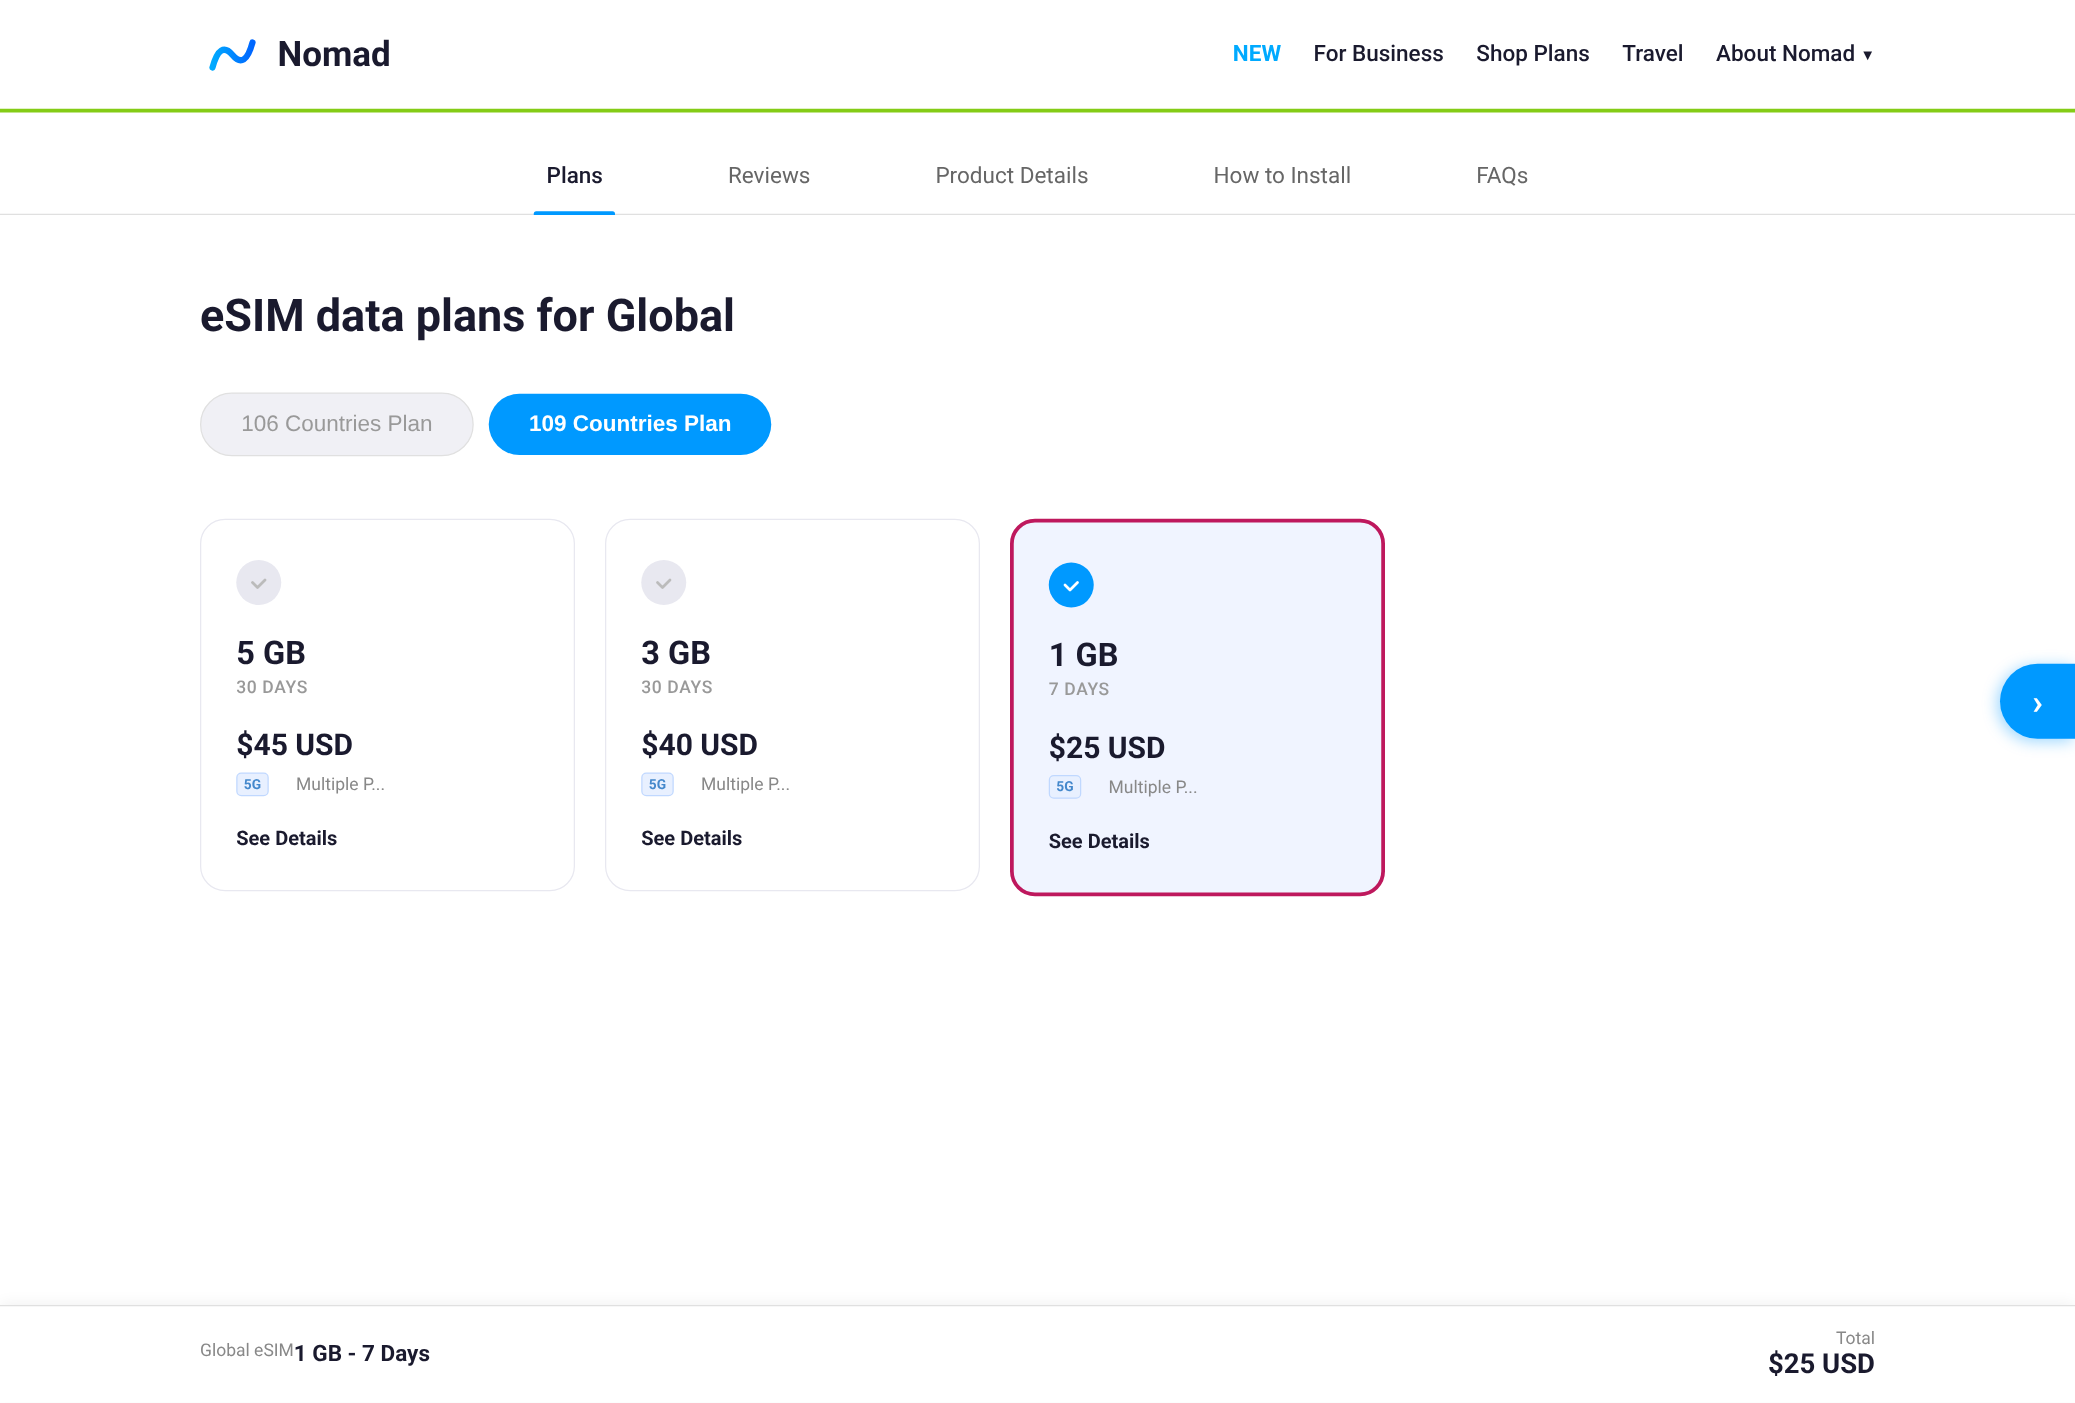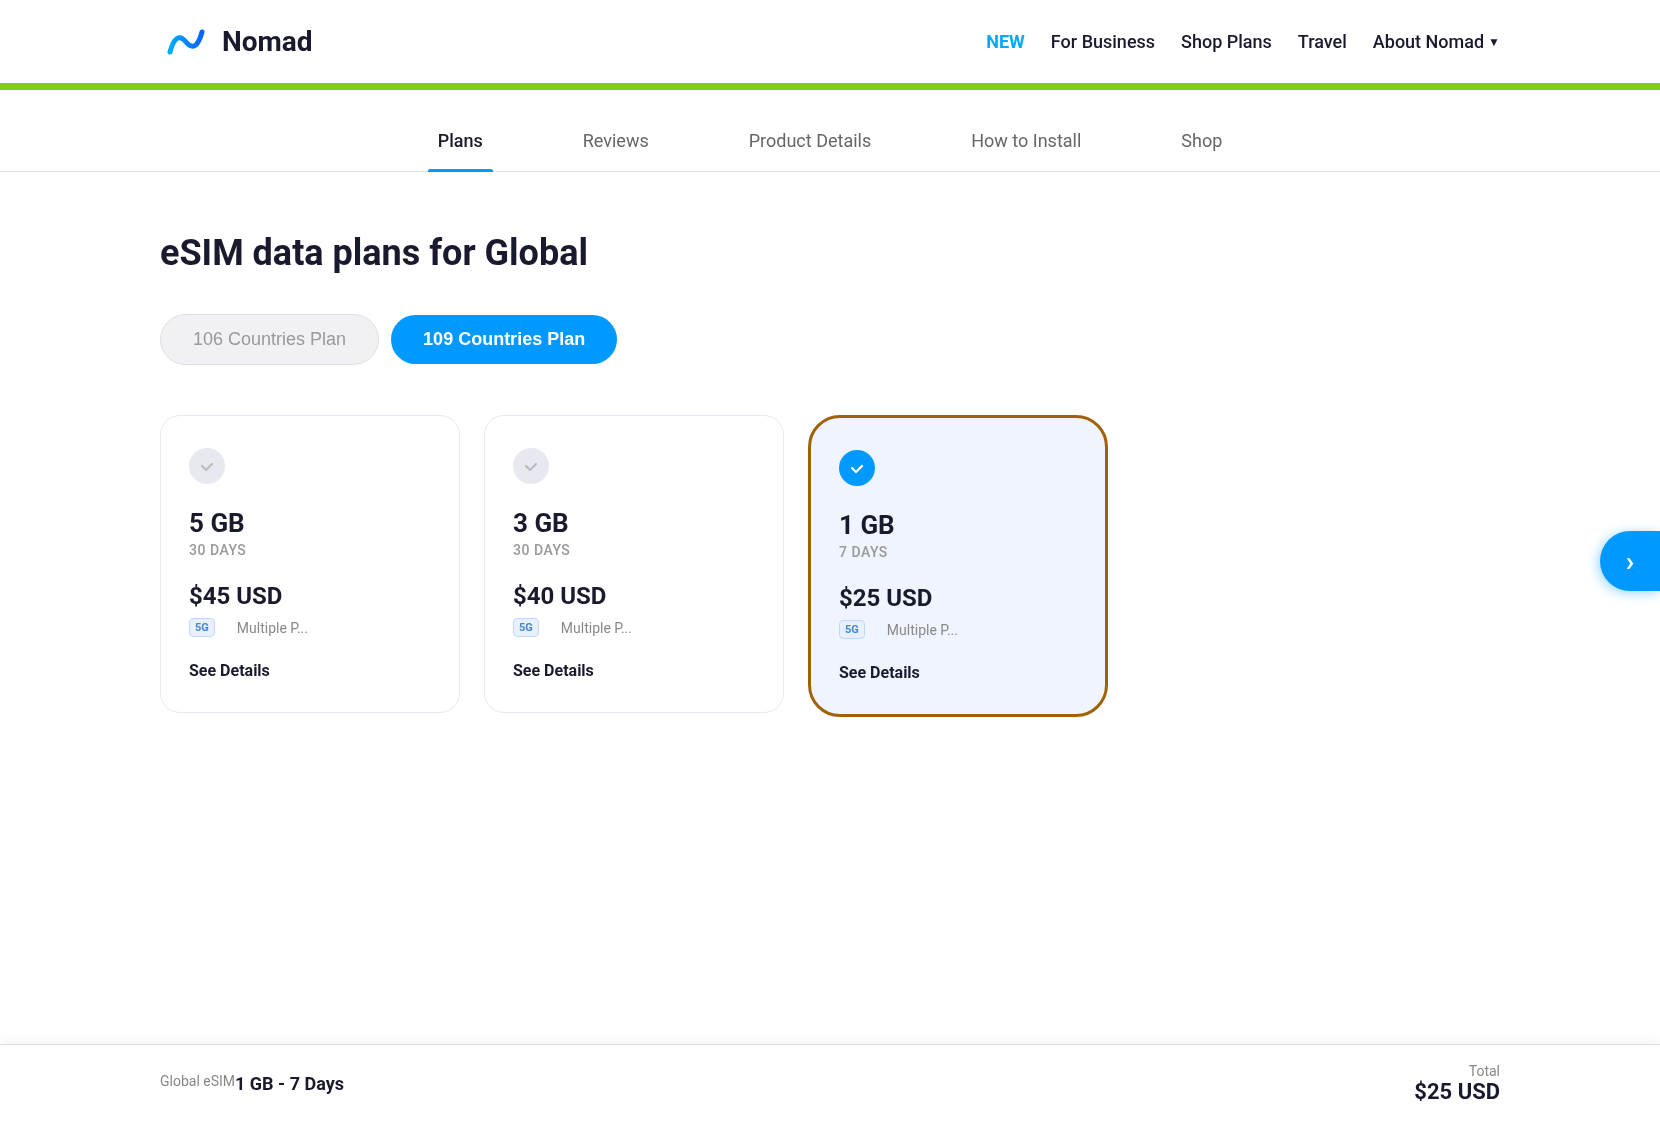--- a/index.html
+++ b/index.html
@@ -11,21 +11,21 @@
       width: 1660px;
       overflow-x: hidden;
     }
 
     
     .header {
       display: flex;
       align-items: center;
       justify-content: space-between;
       padding: 20px 160px;
-      border-bottom: 7px solid #84cc16;
+      border-bottom: 3px solid #84cc16;
       height: 90px;
     }
     .logo-area {
       display: flex;
       align-items: center;
       gap: 10px;
     }
     .logo-icon {
       width: 52px;
       height: 52px;
@@ -150,22 +150,22 @@
       border-radius: 20px;
       padding: 32px 28px;
       width: 276px;
       min-width: 300px;
       cursor: pointer;
       position: relative;
     }
 
     .plan-card.selected-highlighted {
       background: #f0f4ff;
-      border: 3px solid #a16207;
-      border-radius: 32px;
+      border: 3px solid #be185d;
+      border-radius: 20px;
     }
 
     .check-icon {
       width: 36px;
       height: 36px;
       border-radius: 50%;
       display: flex;
       align-items: center;
       justify-content: center;
       margin-bottom: 24px;
@@ -324,21 +324,21 @@
     <div class="tab">
       <span>Reviews</span>
     </div>
     <div class="tab">
       <span>Product Details</span>
     </div>
     <div class="tab">
       <span>How to Install</span>
     </div>
     <div class="tab">
-      <span>Shop</span>
+      <span>FAQs</span>
     </div>
   </div>
 </div>
 
 <main class="main-content">
   <h1 class="page-title">eSIM data plans for Global</h1>
 
   <div class="plan-toggle">
     <button class="plan-btn inactive">106 Countries Plan</button>
     <button class="plan-btn active">109 Countries Plan</button>

